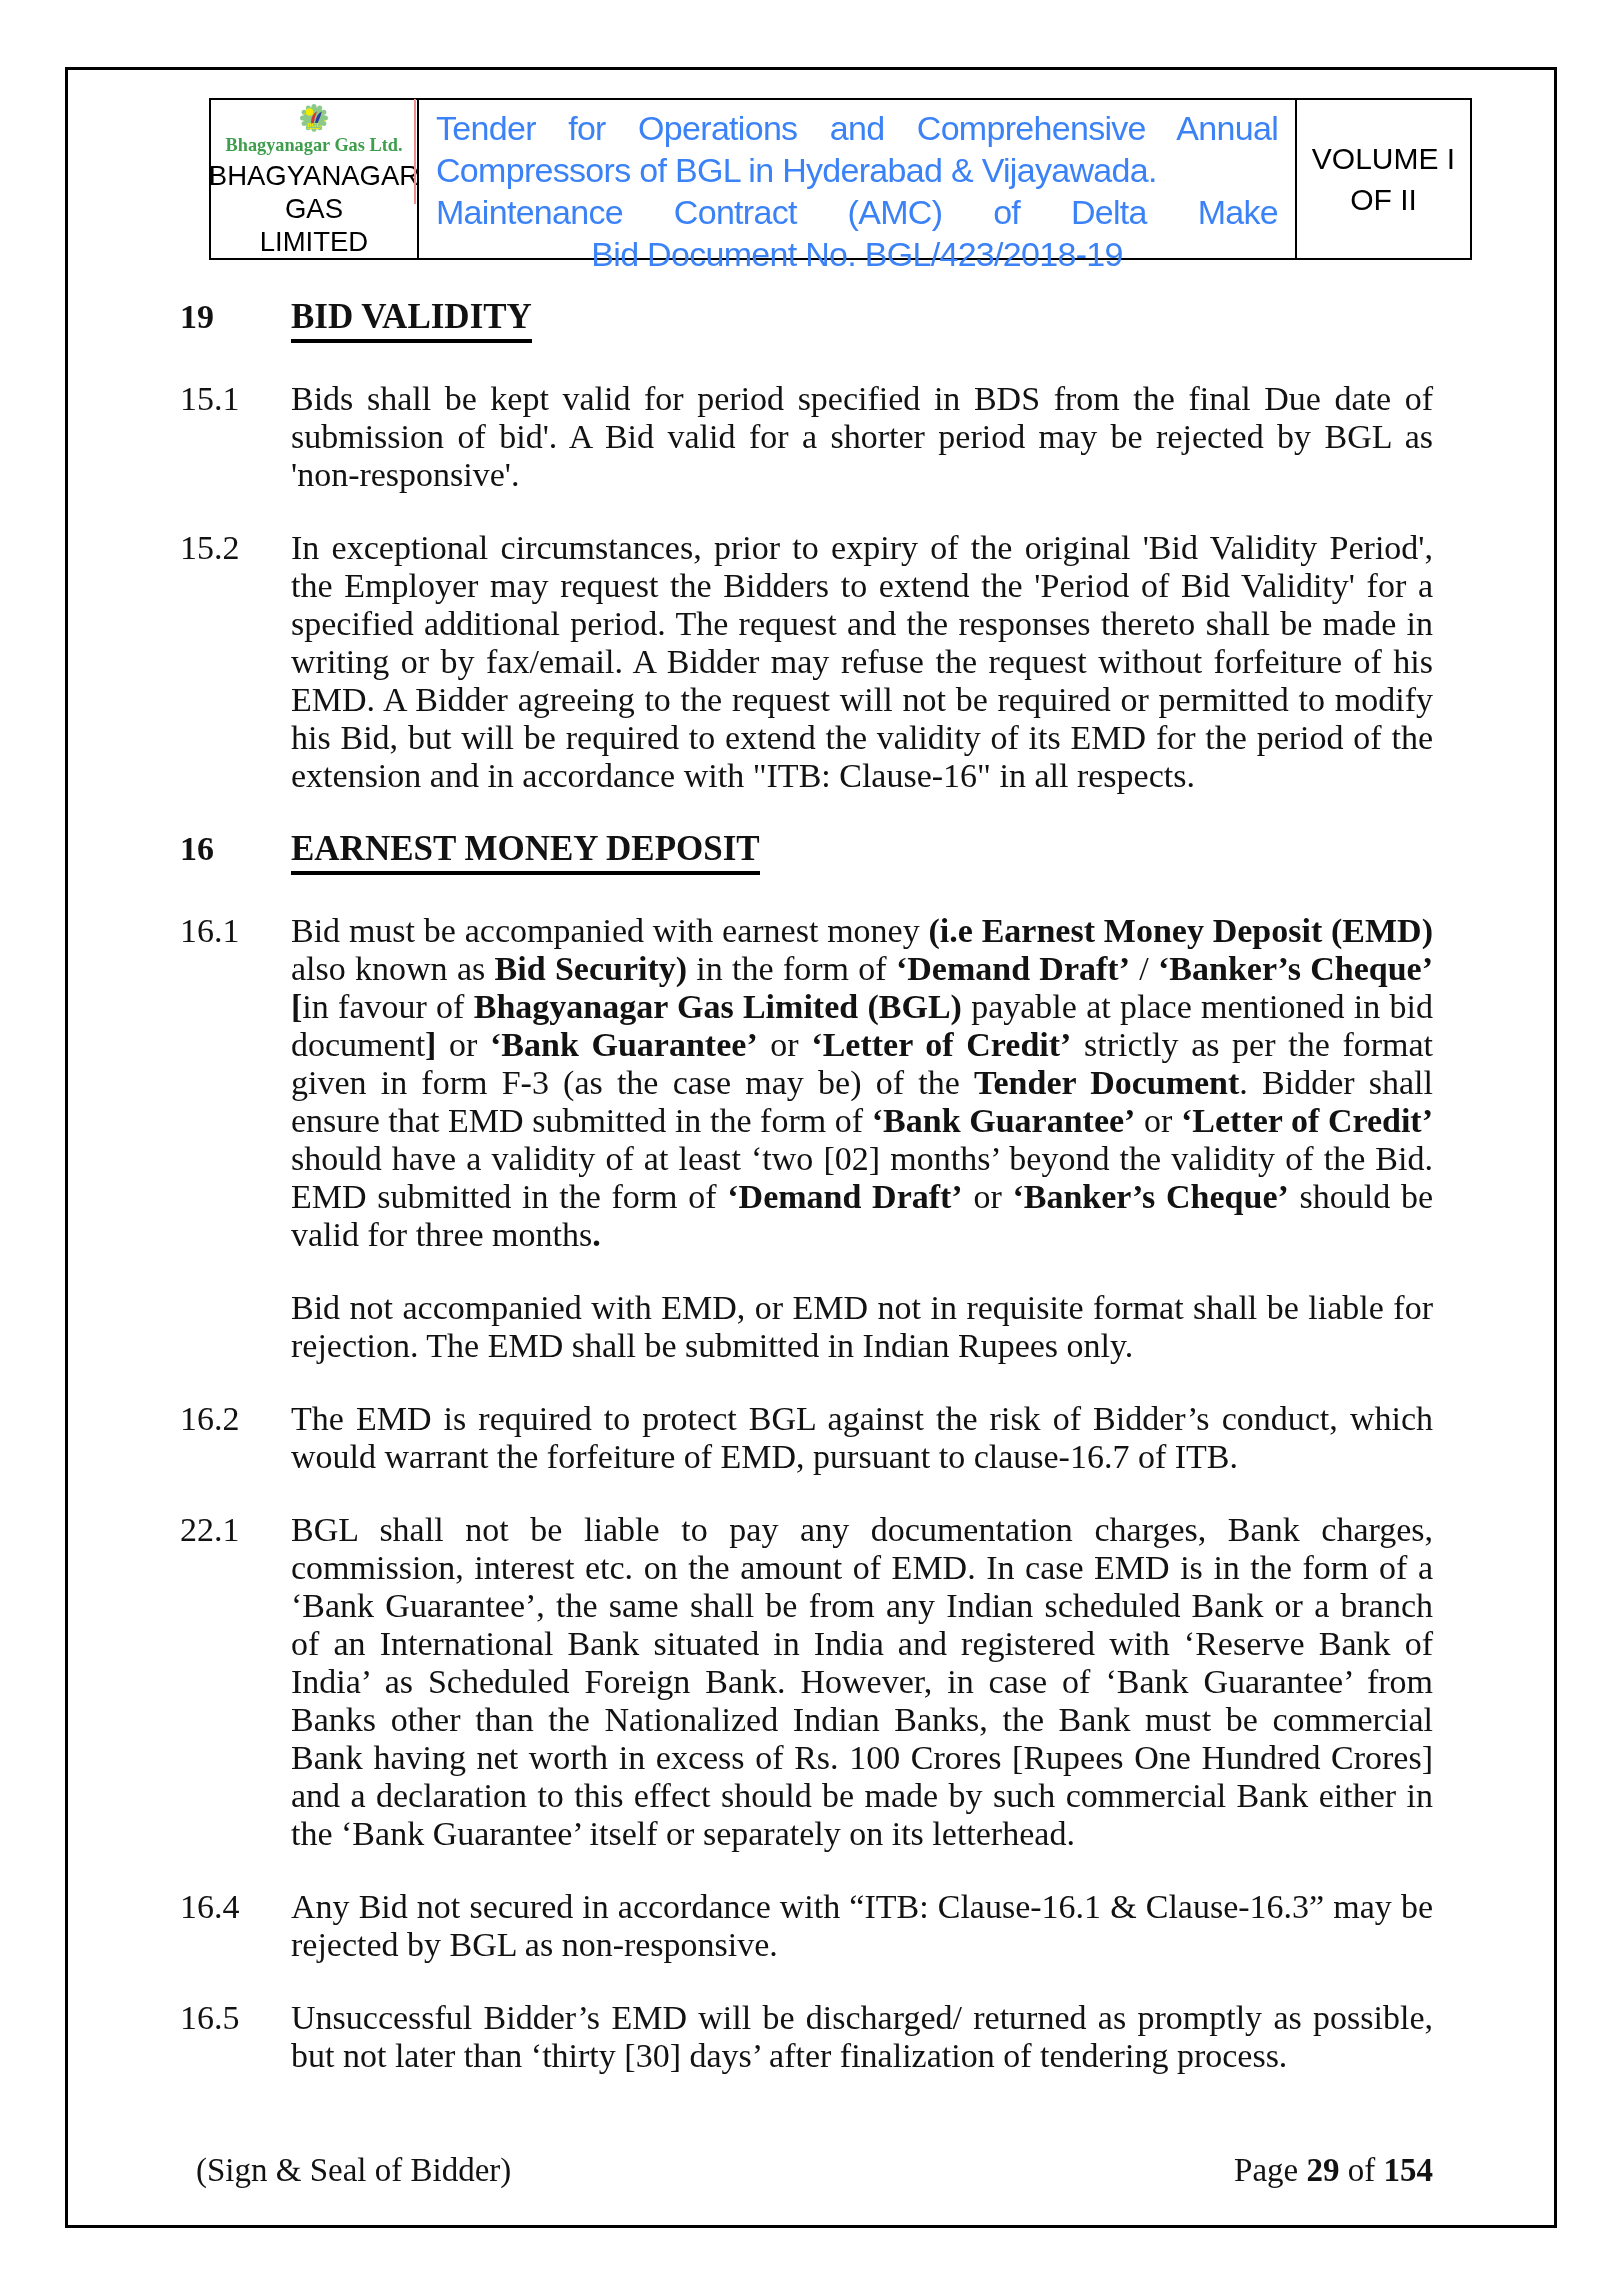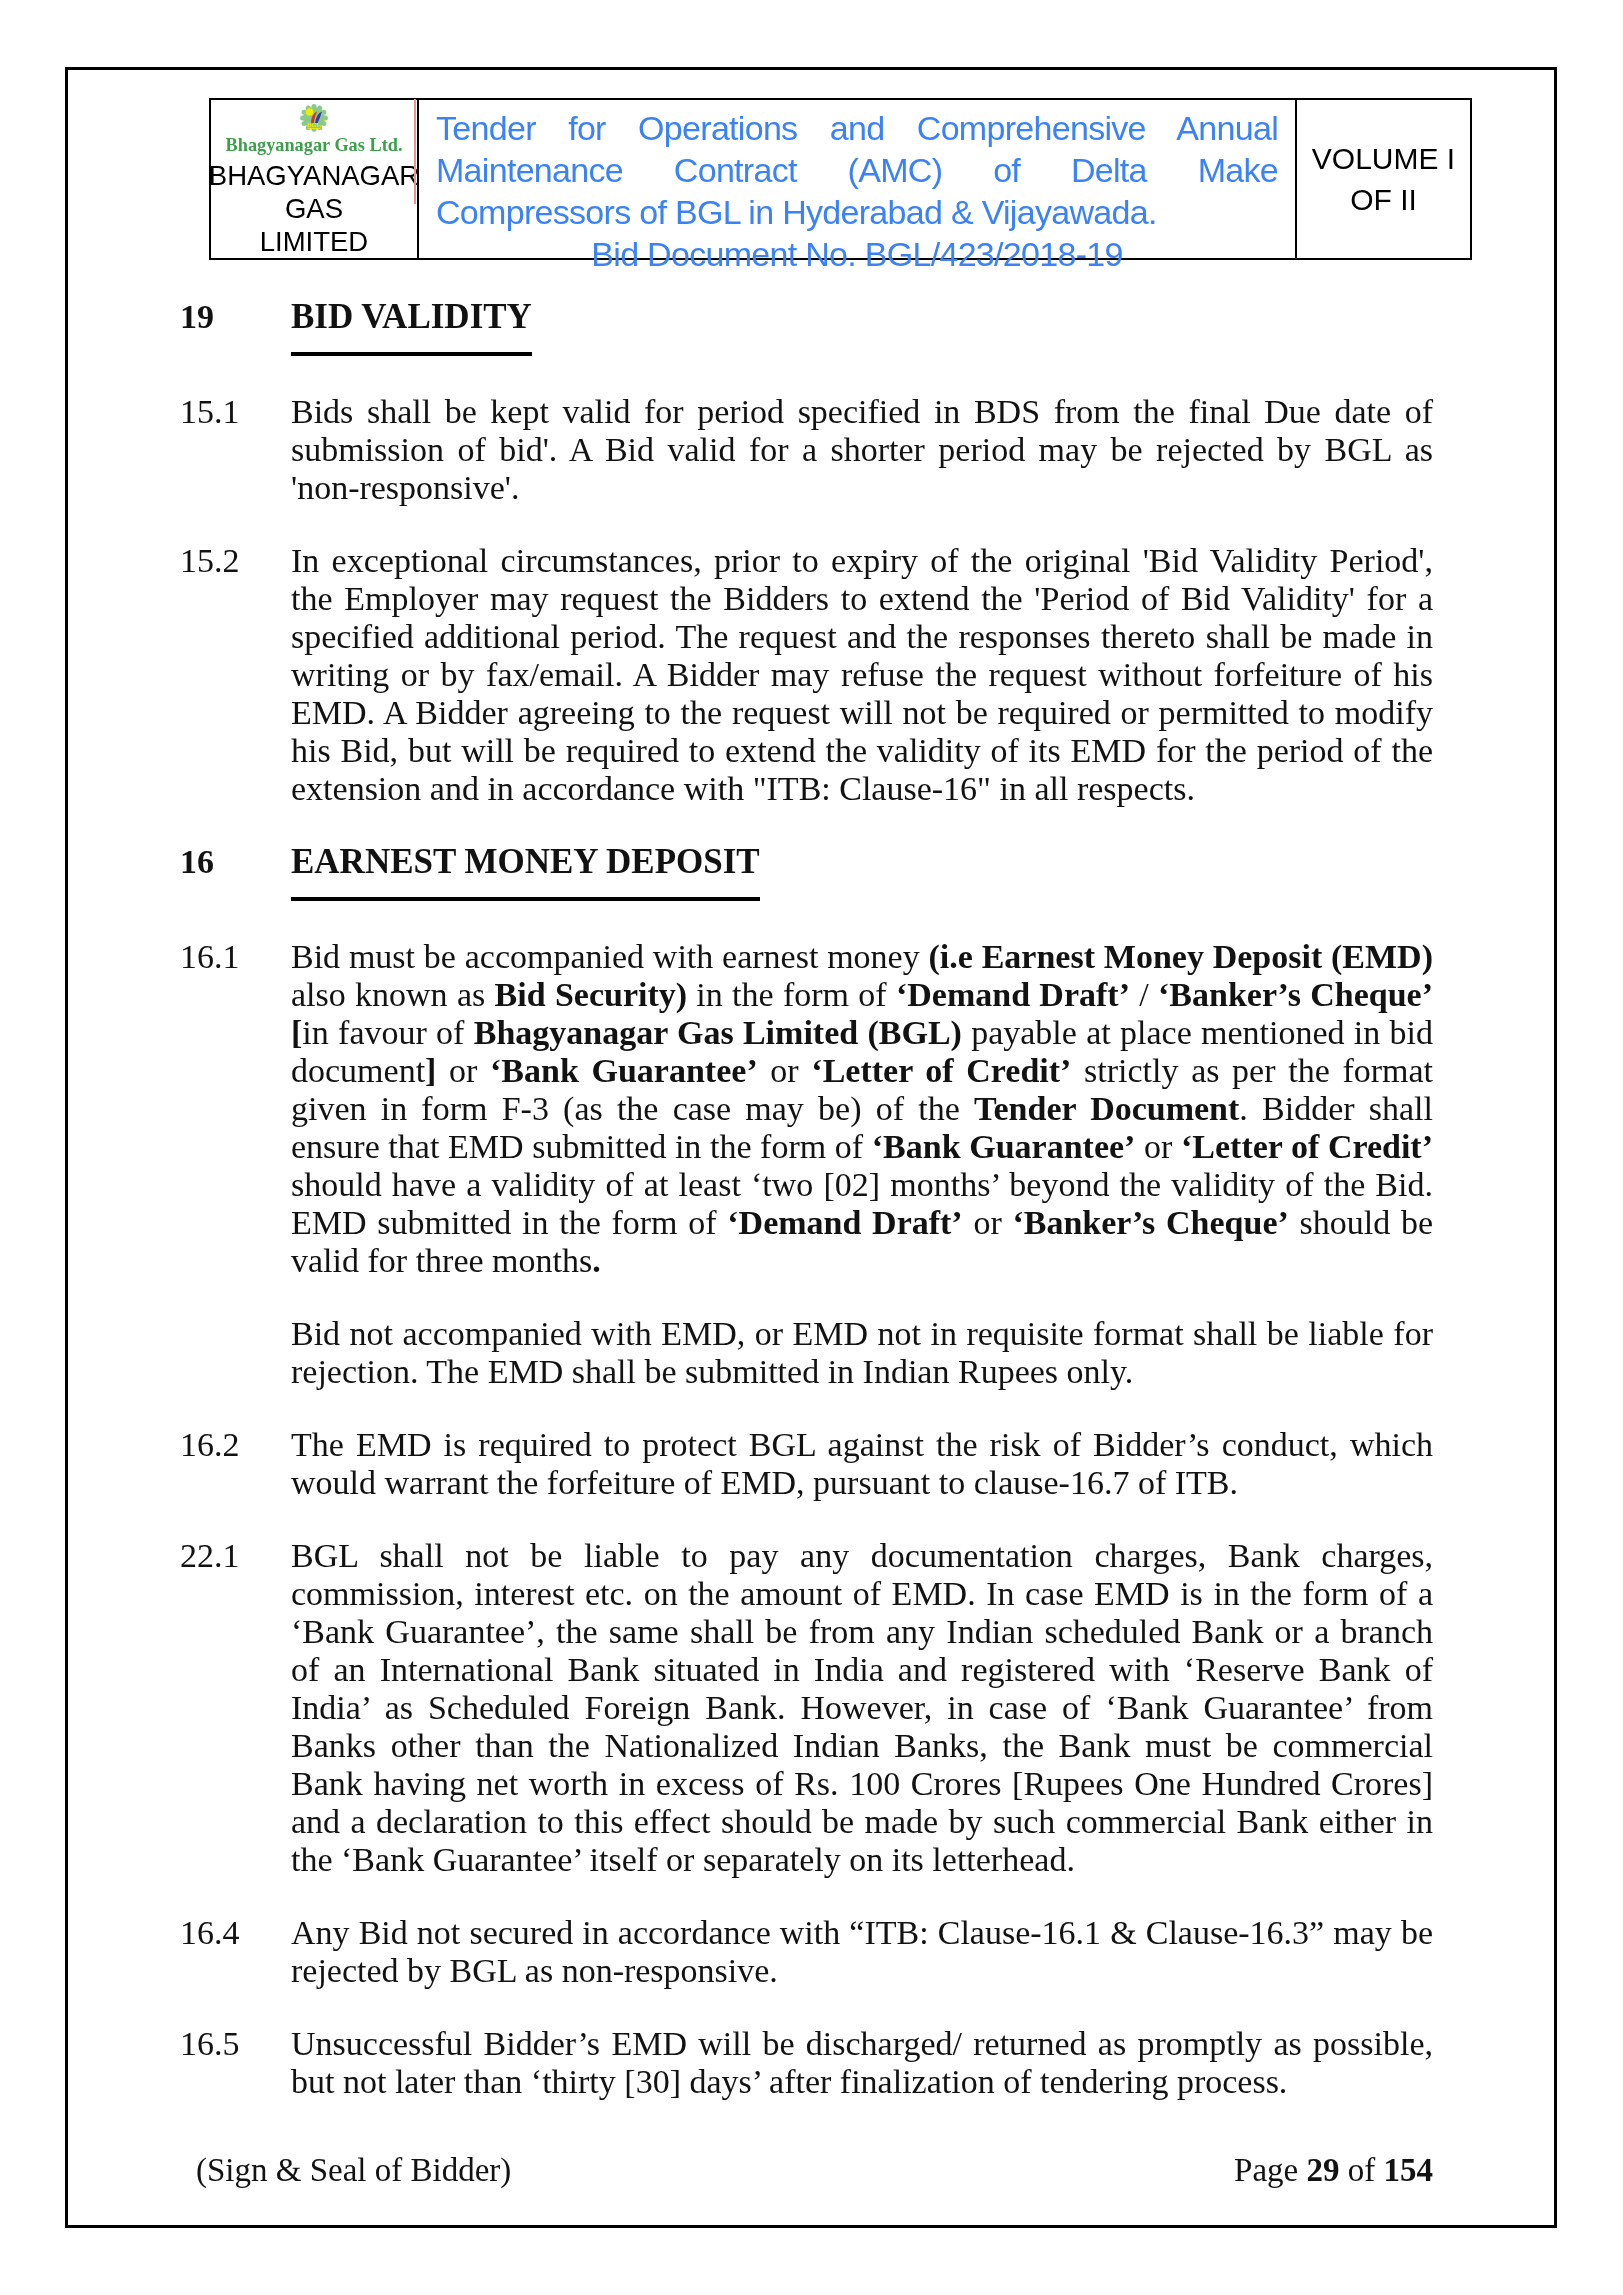--- a/index.html
+++ b/index.html
@@ -21,21 +21,21 @@
   .red-artifact { position:absolute; left:414px; top:99px; width:2px; height:105px; background:#f29090; }
 
   
   #content { position:absolute; left:0; right:0; top:288px; }
   .block { position:relative; }
   .block.heading { margin:9.8px 0 37px 0; }
   .block.para { margin:0 0 35px 0; }
   .num { position:absolute; left:180px; top:0; font-size:34px; line-height:38px; }
   .heading .num { font-weight:bold; }
   .htext { margin-left:291px; margin-right:190px; font-weight:bold; font-size:35px; line-height:38px; }
-  .htext .hu { display:inline-block; border-bottom:4.6px solid #000; padding-bottom:16px; }
+  .htext .hu { display:inline-block; border-bottom:4.6px solid #000; padding-bottom:3px; }
   .ptext { margin-left:291px; margin-right:190px; font-size:34px; line-height:38px; text-align:justify; }
   .ptext b { font-weight:bold; }
 
   
   .footer { position:absolute; left:180px; right:190px; top:2152px; font-size:33px; line-height:37px; }
   .footer .left { position:absolute; left:16px; }
   .footer .right { position:absolute; right:0; }
   .footer b { font-weight:bold; }
 </style>
 </head>
@@ -78,22 +78,22 @@
         <rect x="75" y="174" width="90" height="6" fill="#f2ea00"></rect>
       </svg>
       <div class="logo-subtitle">Bhagyanagar Gas Ltd.</div>
       <div class="company-name">
         <div>BHAGYANAGAR GAS</div>
         <div>LIMITED</div>
       </div>
     </div>
     <div class="cell cell-title">
       <div class="title-line">Tender for Operations and Comprehensive Annual</div>
+      <div class="title-line left">Compressors of BGL in Hyderabad &amp; Vijayawada.</div>
       <div class="title-line">Maintenance Contract (AMC) of Delta Make</div>
-      <div class="title-line left">Compressors of BGL in Hyderabad &amp; Vijayawada.</div>
       <div class="title-line center">Bid Document No. BGL/423/2018-19</div>
     </div>
     <div class="cell cell-vol">
       <div>VOLUME I</div>
       <div>OF II</div>
     </div>
   </div>
   <div class="red-artifact"></div>
 
   <div id="content">

